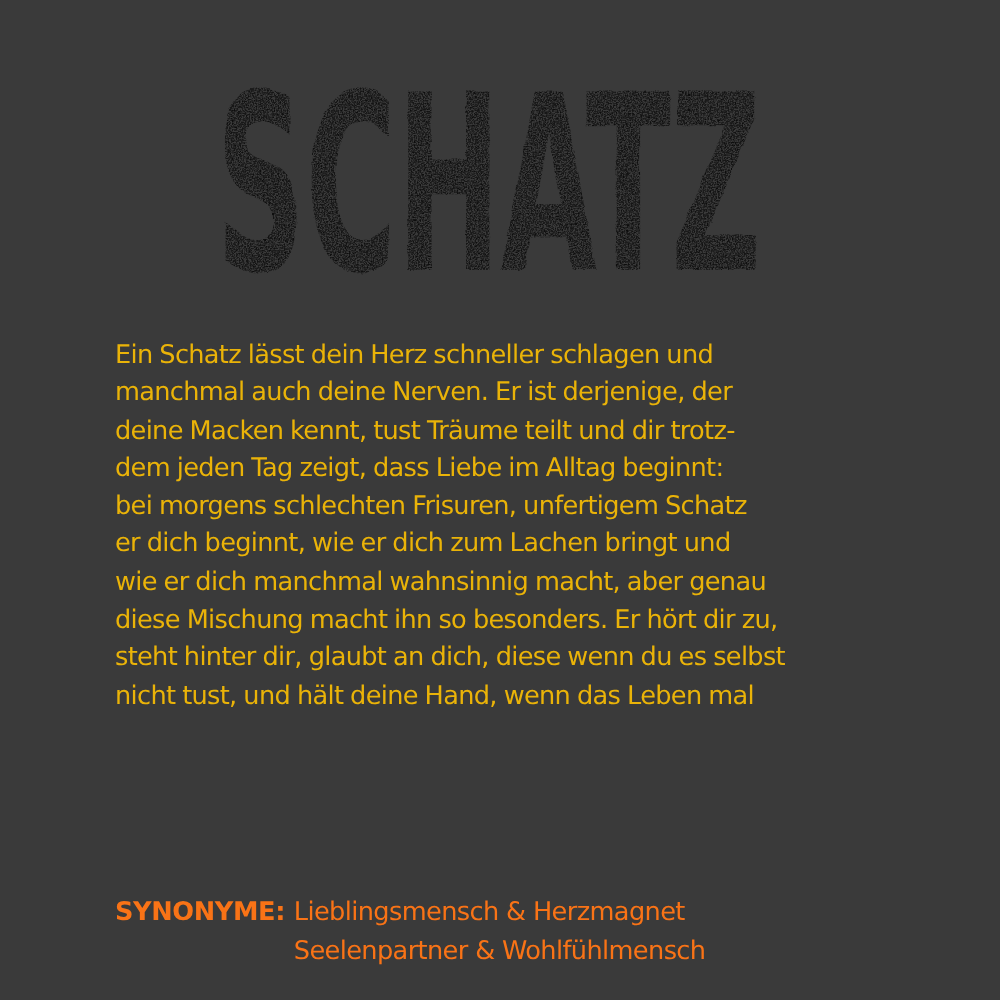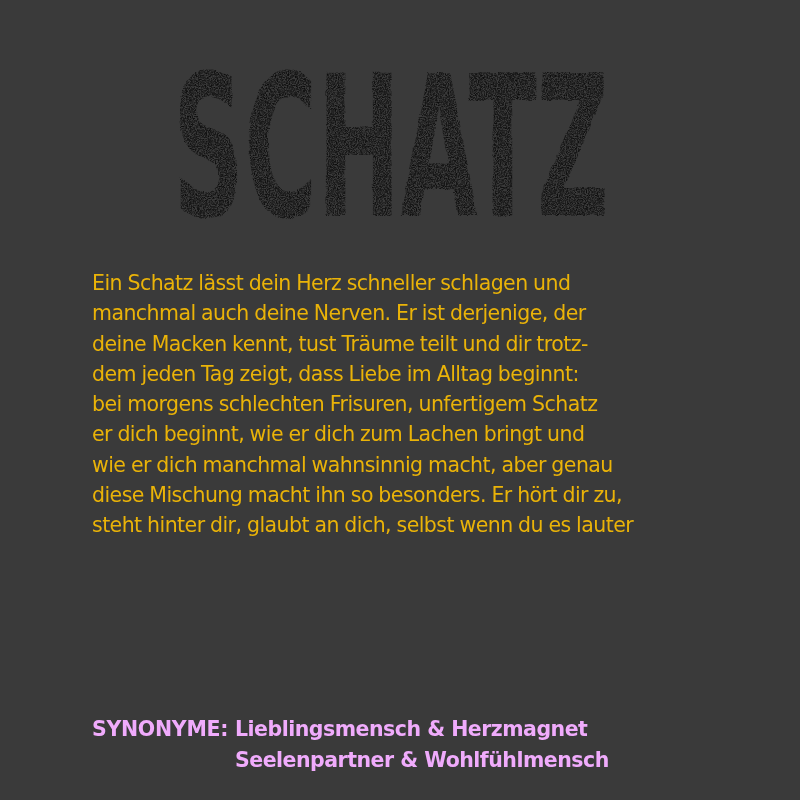--- a/index.html
+++ b/index.html
@@ -47,37 +47,36 @@
       display: block;
       white-space: nowrap;
     }
     .synonyms {
       position: absolute;
       left: 92px;
       top: 714px;
       font-size: 20.5px;
       line-height: 30.5px;
       letter-spacing: -0.5px;
-      color: #f0abfc;
+      color: #f97316;
       display: flex;
     }
     .syn-label {
       font-weight: bold;
       letter-spacing: -0.3px;
       width: 143px;
       flex: none;
       white-space: nowrap;
     }
     .syn-list {
       display: flex;
       flex-direction: column;
     }
     .syn-item {
       white-space: nowrap;
-      font-weight: bold;
     }
   </style>
 </head>
 <body>
 
 <div class="page">
 
   <div class="title-wrap">
     <svg class="title-svg" viewBox="0 0 436 160">
       <defs>
@@ -100,21 +99,22 @@
 
   <div class="body-text">
     <span class="body-line">Ein Schatz lässt dein Herz schneller schlagen und</span>
     <span class="body-line">manchmal auch deine Nerven. Er ist derjenige, der</span>
     <span class="body-line">deine Macken kennt, tust Träume teilt und dir trotz-</span>
     <span class="body-line">dem jeden Tag zeigt, dass Liebe im Alltag beginnt:</span>
     <span class="body-line">bei morgens schlechten Frisuren, unfertigem Schatz</span>
     <span class="body-line">er dich beginnt, wie er dich zum Lachen bringt und</span>
     <span class="body-line">wie er dich manchmal wahnsinnig macht, aber genau</span>
     <span class="body-line">diese Mischung macht ihn so besonders. Er hört dir zu,</span>
-    <span class="body-line">steht hinter dir, glaubt an dich, selbst wenn du es lauter</span>
+    <span class="body-line">steht hinter dir, glaubt an dich, diese wenn du es selbst</span>
+    <span class="body-line">nicht tust, und hält deine Hand, wenn das Leben mal</span>
   </div>
 
   <div class="synonyms">
     <span class="syn-label">SYNONYME:</span>
     <div class="syn-list">
       <span class="syn-item">Lieblingsmensch &amp; Herzmagnet</span>
       <span class="syn-item">Seelenpartner &amp; Wohlfühlmensch</span>
     </div>
   </div>
 

